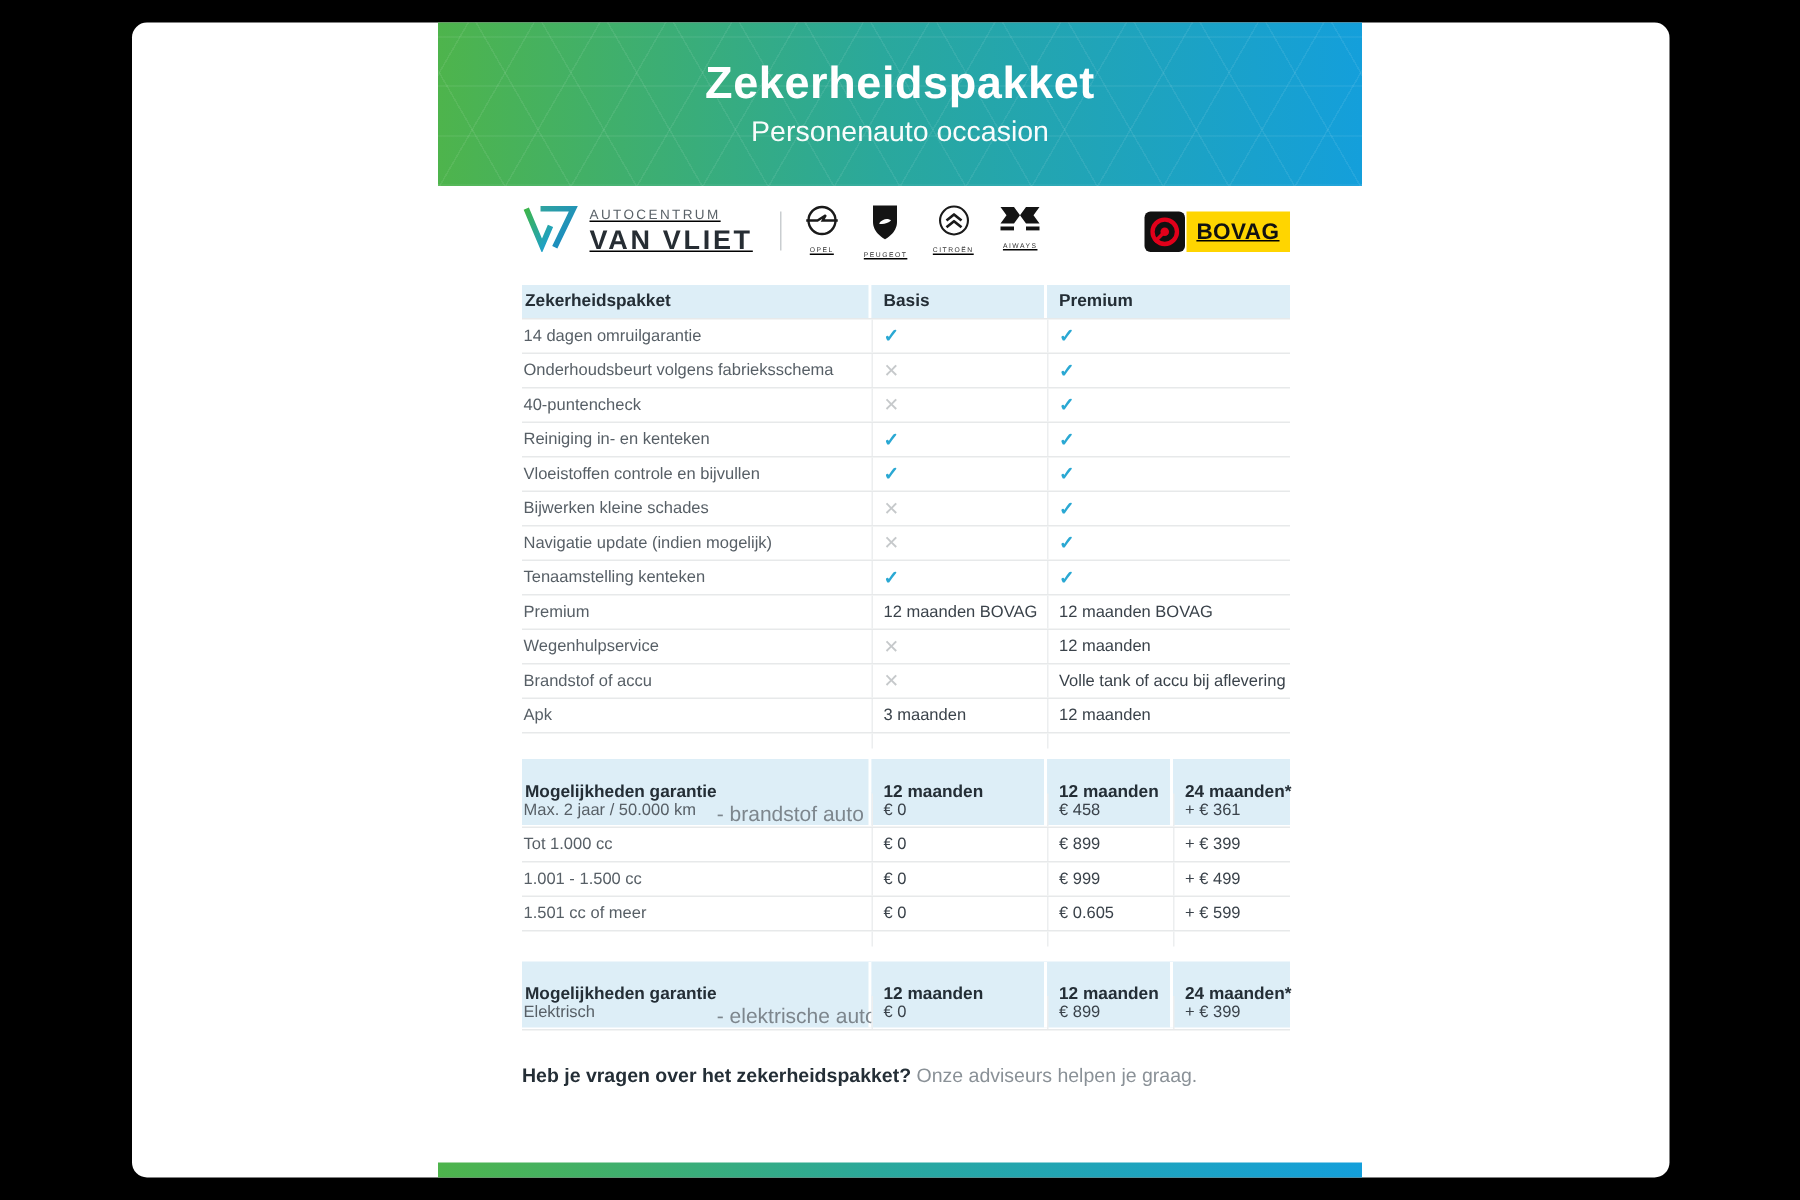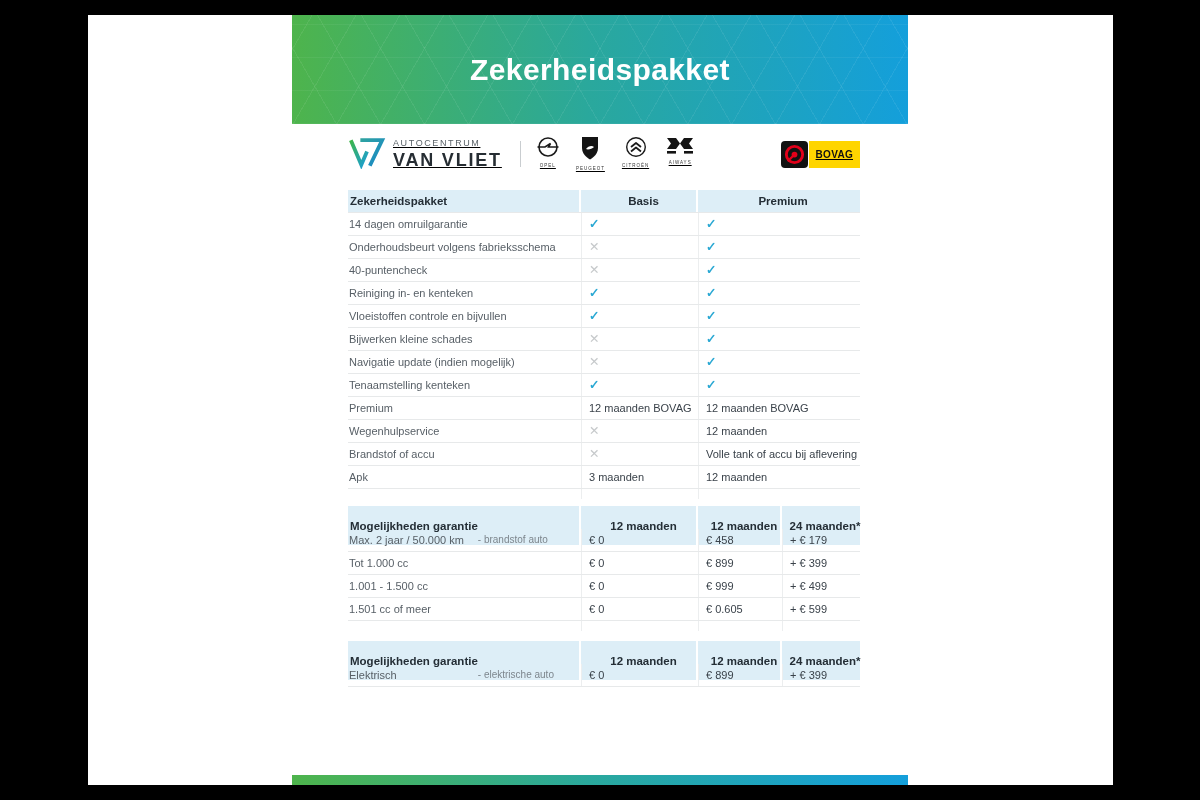--- a/index.html
+++ b/index.html
@@ -1,21 +1,21 @@
 <!DOCTYPE html>
 <html><head>
 <meta charset="utf-8">
 <style>
   html,body{margin:0;padding:0;}
   body{
     width:1200px;height:800px;background:#000;position:relative;overflow:hidden;
     font-family:"Liberation Sans", sans-serif;
     -webkit-font-smoothing:antialiased;
   }
-  .page{position:absolute;left:88px;top:15px;width:1025px;height:770px;background:#fff;}
+  .page{position:absolute;left:88px;top:15px;width:1025px;height:770px;background:#fff;border-radius:10px;}
 
   
   .banner{
     position:absolute;left:204px;top:0;width:616px;height:109px;color:#fff;
     display:flex;flex-direction:column;align-items:center;justify-content:center;
     background-image:
       repeating-linear-gradient(60deg, rgba(255,255,255,.07) 0 1px, transparent 1px 38px),
       repeating-linear-gradient(-60deg, rgba(255,255,255,.07) 0 1px, transparent 1px 38px),
       repeating-linear-gradient(0deg, rgba(255,255,255,.05) 0 1px, transparent 1px 33px),
       linear-gradient(90deg,#4eb44c 0%, #2aa89c 48%, #149fdb 100%);
@@ -34,37 +34,37 @@
   .vv-text{display:flex;flex-direction:column;line-height:1;}
   .vv-top{font-size:9px;letter-spacing:1.6px;color:#5a6268;margin-bottom:3px;}
   .vv-name{font-size:18px;font-weight:bold;letter-spacing:1.8px;color:#262d33;}
   .v-divider{width:1px;height:26px;background:#c9cdd0;margin:0 16px 0 18px;}
   .brands{display:flex;align-items:flex-start;gap:17px;}
   .brand{display:flex;flex-direction:column;align-items:center;gap:2px;}
   .brand-label{font-size:4.5px;letter-spacing:1px;color:#333;text-transform:uppercase;line-height:1;}
   .bovag{margin-left:auto;display:flex;align-items:center;height:27px;}
   .bovag-icon{width:27px;height:27px;background:#111;border-radius:4px;display:flex;align-items:center;justify-content:center;}
   .bovag-box{height:27px;background:#ffd500;display:flex;align-items:center;padding:0 7px;margin-left:1px;}
-  .bovag-box span{font-size:10px;font-weight:800;color:#111;letter-spacing:.3px;}
+  .bovag-box span{font-size:15px;font-weight:800;color:#111;letter-spacing:.3px;}
 
   
   .tables{position:absolute;left:260px;top:175px;width:512px;font-size:11px;color:#575f66;}
   .t-row{display:grid;height:22px;align-items:center;border-bottom:1px solid #e7e9ea;white-space:nowrap;}
   .t-row.t3col{grid-template-columns:233px 117px 162px;}
   .t-row.t4col{grid-template-columns:233px 117px 84px 78px;}
   .t-row.spacer{height:10px;border-bottom:none;}
   .cell{padding-left:1px;overflow:visible;}
   .cell.v{padding-left:7px;border-left:1px solid #eceeef;height:100%;display:flex;align-items:center;}
   .t-head .cell{background:#ddeef7;height:100%;display:flex;align-items:center;box-shadow:inset -2px 0 0 #fff;}
   .t-head .cell:last-child{box-shadow:none;}
   .t-head .cell{border-left:none;}
-  .t-head .cell.v{padding-left:7px;justify-content:center;}
+  .t-head .cell.v{padding-left:7px;}
   .t-head{border-bottom:1px solid #e7e9ea;}
   .hd{font-weight:bold;color:#242e36;font-size:11.5px;}
-  .hd-sub{font-weight:normal;color:#7d868d;font-size:10px;margin-top:28px;}
+  .hd-sub{font-weight:normal;color:#7d868d;font-size:14px;margin-top:28px;}
   .cell .hd{padding-left:1px;}
   .val{color:#3a424a;}
   .mark{font-size:12.5px;font-weight:bold;line-height:1;}
   .mark.check{color:#2aa8d3;}
   .mark.cross{color:#c6c9cb;font-weight:normal;}
   .spacer .cell{height:100%;}
   .gap7{margin-top:7px;} .gap10{margin-top:10px;}
 
   
   .footnote{margin-top:12px;color:#8a9197;font-size:11px;line-height:16px;white-space:normal;width:510px;}
@@ -72,20 +72,21 @@
   .q-bold{font-weight:bold;color:#242e36;}
   .q-reg{color:#8a9197;}
 </style>
 </head>
 <body>
 
 <div class="page">
 
   <div class="banner">
     <div class="banner-title">Zekerheidspakket</div>
+    <div class="banner-sub">Personenauto occasion</div>
   </div>
 
   <div class="brand-row">
     <div class="vv-logo">
       <span>
         <svg width="38" height="33" viewBox="0 0 40 34">
           <defs>
             <linearGradient id="vvg" x1="0" y1="0" x2="1" y2="1">
               <stop offset="0" stop-color="#3db54a"></stop>
                 <stop offset="1" stop-color="#1b9ed6"></stop>
@@ -313,21 +314,21 @@
       <div>
           <div class="t-row t4col">
             <div class="cell">Max. 2 jaar / 50.000 km</div>
             <div class="cell v">
               <div class="val">€ 0</div>
             </div>
             <div class="cell v">
               <div class="val">€ 458</div>
             </div>
             <div class="cell v">
-              <div class="val">+ € 179</div>
+              <div class="val">+ € 361</div>
             </div>
           </div>
           <div class="t-row t4col">
             <div class="cell">Tot 1.000 cc</div>
             <div class="cell v">
               <div class="val">€ 0</div>
             </div>
             <div class="cell v">
               <div class="val">€ 899</div>
             </div>
@@ -394,16 +395,20 @@
               <div class="val">€ 899</div>
             </div>
             <div class="cell v">
               <div class="val">+ € 399</div>
             </div>
           </div>
         </div>
     </div>
 
 
+    <div class="question">
+      <span class="q-bold">Heb je vragen over het zekerheidspakket?</span>
+      <span class="q-reg">Onze adviseurs helpen je graag.</span>
+    </div>
   </div>
 
   <div class="bottom-bar"></div>
 </div>
 
 </body></html>

